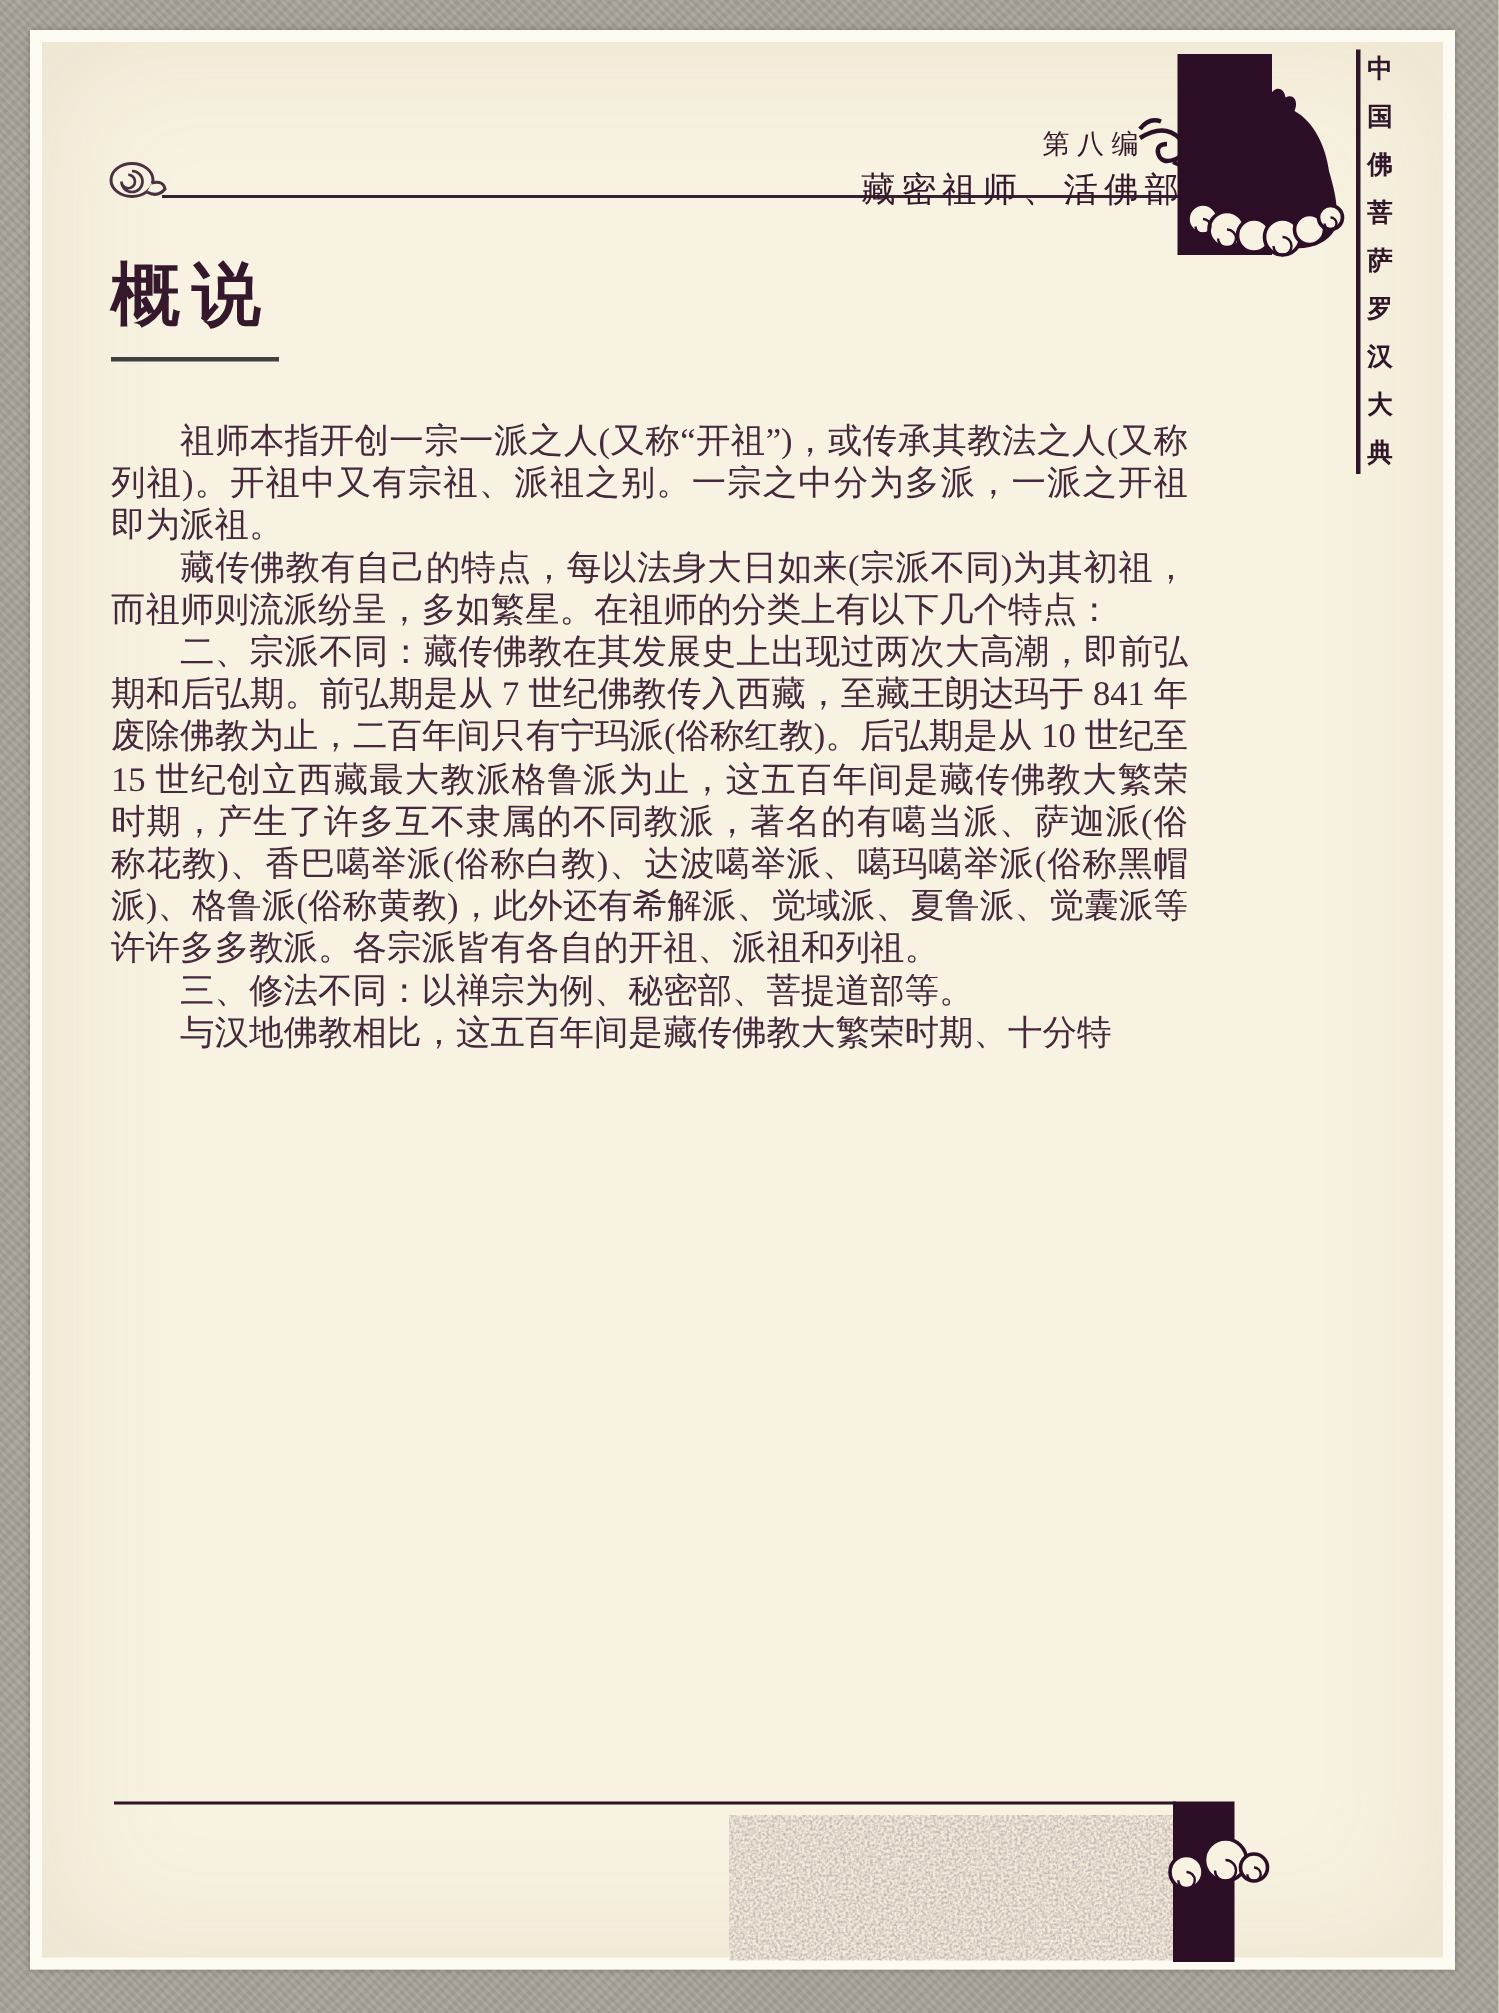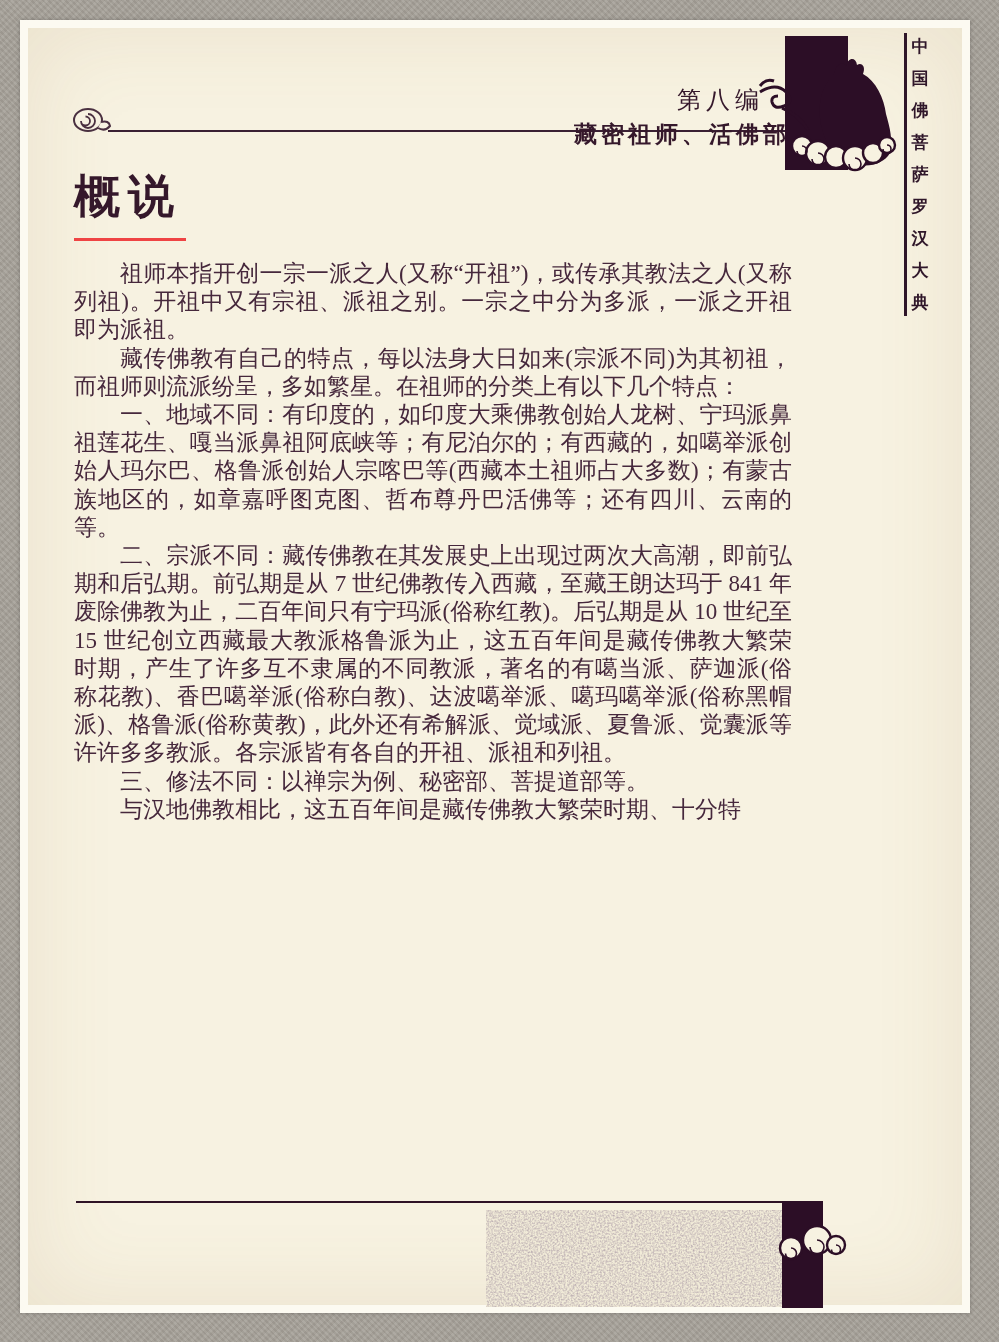--- a/index.html
+++ b/index.html
@@ -17,37 +17,37 @@
   .page{
     position:absolute;left:20px;top:20px;width:950px;height:1293px;
     box-sizing:border-box;border:8px solid #fcfaf1;background:#f7f2e1;
     box-shadow:inset 0 0 90px rgba(150,110,60,.12), 0 0 4px rgba(0,0,0,.25);
   }
   .page *{position:absolute;}
   
   .hdr-rule{left:80px;top:102px;width:679px;height:2px;background:#3a2033;}
   .hdr-cloud{left:40px;top:76px;width:48px;height:34px;}
   .hdr-text{left:380px;top:56px;width:382px;text-align:right;color:#35182b;}
-  .hdr-edition{position:static;display:block;font-size:24px;letter-spacing:5px;
+  .hdr-edition{position:static;display:block;font-size:18px;letter-spacing:5px;
     font-family:Liberation Mono, monospace;padding-right:26px;}
-  .hdr-section{position:static;display:block;font-size:23px;font-weight:bold;letter-spacing:4px;
+  .hdr-section{position:static;display:block;font-size:23px;font-weight:normal;letter-spacing:4px;
     font-family:"DejaVu Sans","Liberation Sans",sans-serif;margin-top:3px;}
   .fig-top{left:730px;top:-2px;width:145px;height:155px;}
   
   .side-rule{left:876px;top:5px;width:2.5px;height:283px;background:#2f1629;}
   .side-title{left:880px;top:10px;width:24px;display:flex;flex-direction:column;gap:15px;
     color:#2f1629;font-weight:bold;font-size:17px;text-align:center;
     font-family:"DejaVu Sans","Liberation Sans",sans-serif;}
   .side-title span{position:static;line-height:17px;}
   
   .chapter{left:46px;top:138px;color:#35182b;font-size:46px;font-weight:bold;
     letter-spacing:8px;font-family:"DejaVu Sans","Liberation Sans",sans-serif;
-    border-bottom:3px solid #ef4444;padding:0 4px 10px 0;}
+    border-bottom:3px solid #404040;padding:0 4px 10px 0;}
   
-  .bodytext{left:46px;top:232px;width:718px;color:#46283c;font-size:23px;line-height:28.2px;
+  .bodytext{left:46px;top:252px;width:718px;color:#46283c;font-size:23px;line-height:28.2px;
     text-align:justify;}
   .bodytext p{position:static;margin:0;text-indent:2em;}
   
   .bot-rule{left:48px;top:1173px;width:708px;height:2px;background:#2f1326;}
   .bot-stipple{left:458px;top:1182px;width:296px;height:97px;}
   .bot-block{left:754px;top:1173px;width:41px;height:107px;background:#2c0e26;}
   .bot-clouds{left:748px;top:1192px;width:80px;height:46px;}
 </style>
 </head>
 <body>
@@ -106,21 +106,20 @@
     <span>汉</span>
     <span>大</span>
     <span>典</span>
   </div>
 
   <div class="chapter">概说</div>
 
   <div class="bodytext">
     <p>祖师本指开创一宗一派之人(又称“开祖”)，或传承其教法之人(又称列祖)。开祖中又有宗祖、派祖之别。一宗之中分为多派，一派之开祖即为派祖。</p>
     <p>藏传佛教有自己的特点，每以法身大日如来(宗派不同)为其初祖，而祖师则流派纷呈，多如繁星。在祖师的分类上有以下几个特点：</p>
-    <p>一、地域不同：有印度的，如印度大乘佛教创始人龙树、宁玛派鼻祖莲花生、嘎当派鼻祖阿底峡等；有尼泊尔的；有西藏的，如噶举派创始人玛尔巴、格鲁派创始人宗喀巴等(西藏本土祖师占大多数)；有蒙古族地区的，如章嘉呼图克图、哲布尊丹巴活佛等；还有四川、云南的等。</p>
     <p>二、宗派不同：藏传佛教在其发展史上出现过两次大高潮，即前弘期和后弘期。前弘期是从 7 世纪佛教传入西藏，至藏王朗达玛于 841 年废除佛教为止，二百年间只有宁玛派(俗称红教)。后弘期是从 10 世纪至 15 世纪创立西藏最大教派格鲁派为止，这五百年间是藏传佛教大繁荣时期，产生了许多互不隶属的不同教派，著名的有噶当派、萨迦派(俗称花教)、香巴噶举派(俗称白教)、达波噶举派、噶玛噶举派(俗称黑帽派)、格鲁派(俗称黄教)，此外还有希解派、觉域派、夏鲁派、觉囊派等许许多多教派。各宗派皆有各自的开祖、派祖和列祖。</p>
     <p>三、修法不同：以禅宗为例、秘密部、菩提道部等。</p>
     <p>与汉地佛教相比，这五百年间是藏传佛教大繁荣时期、十分特</p>
   </div>
 
   <div class="bot-rule"></div>
   <svg class="bot-stipple" viewBox="0 0 296 97">
     <defs>
       <filter id="stip" x="0" y="0" width="100%" height="100%">
         <feTurbulence type="fractalNoise" baseFrequency="0.55" numOctaves="2" seed="7" result="n"></feTurbulence>

